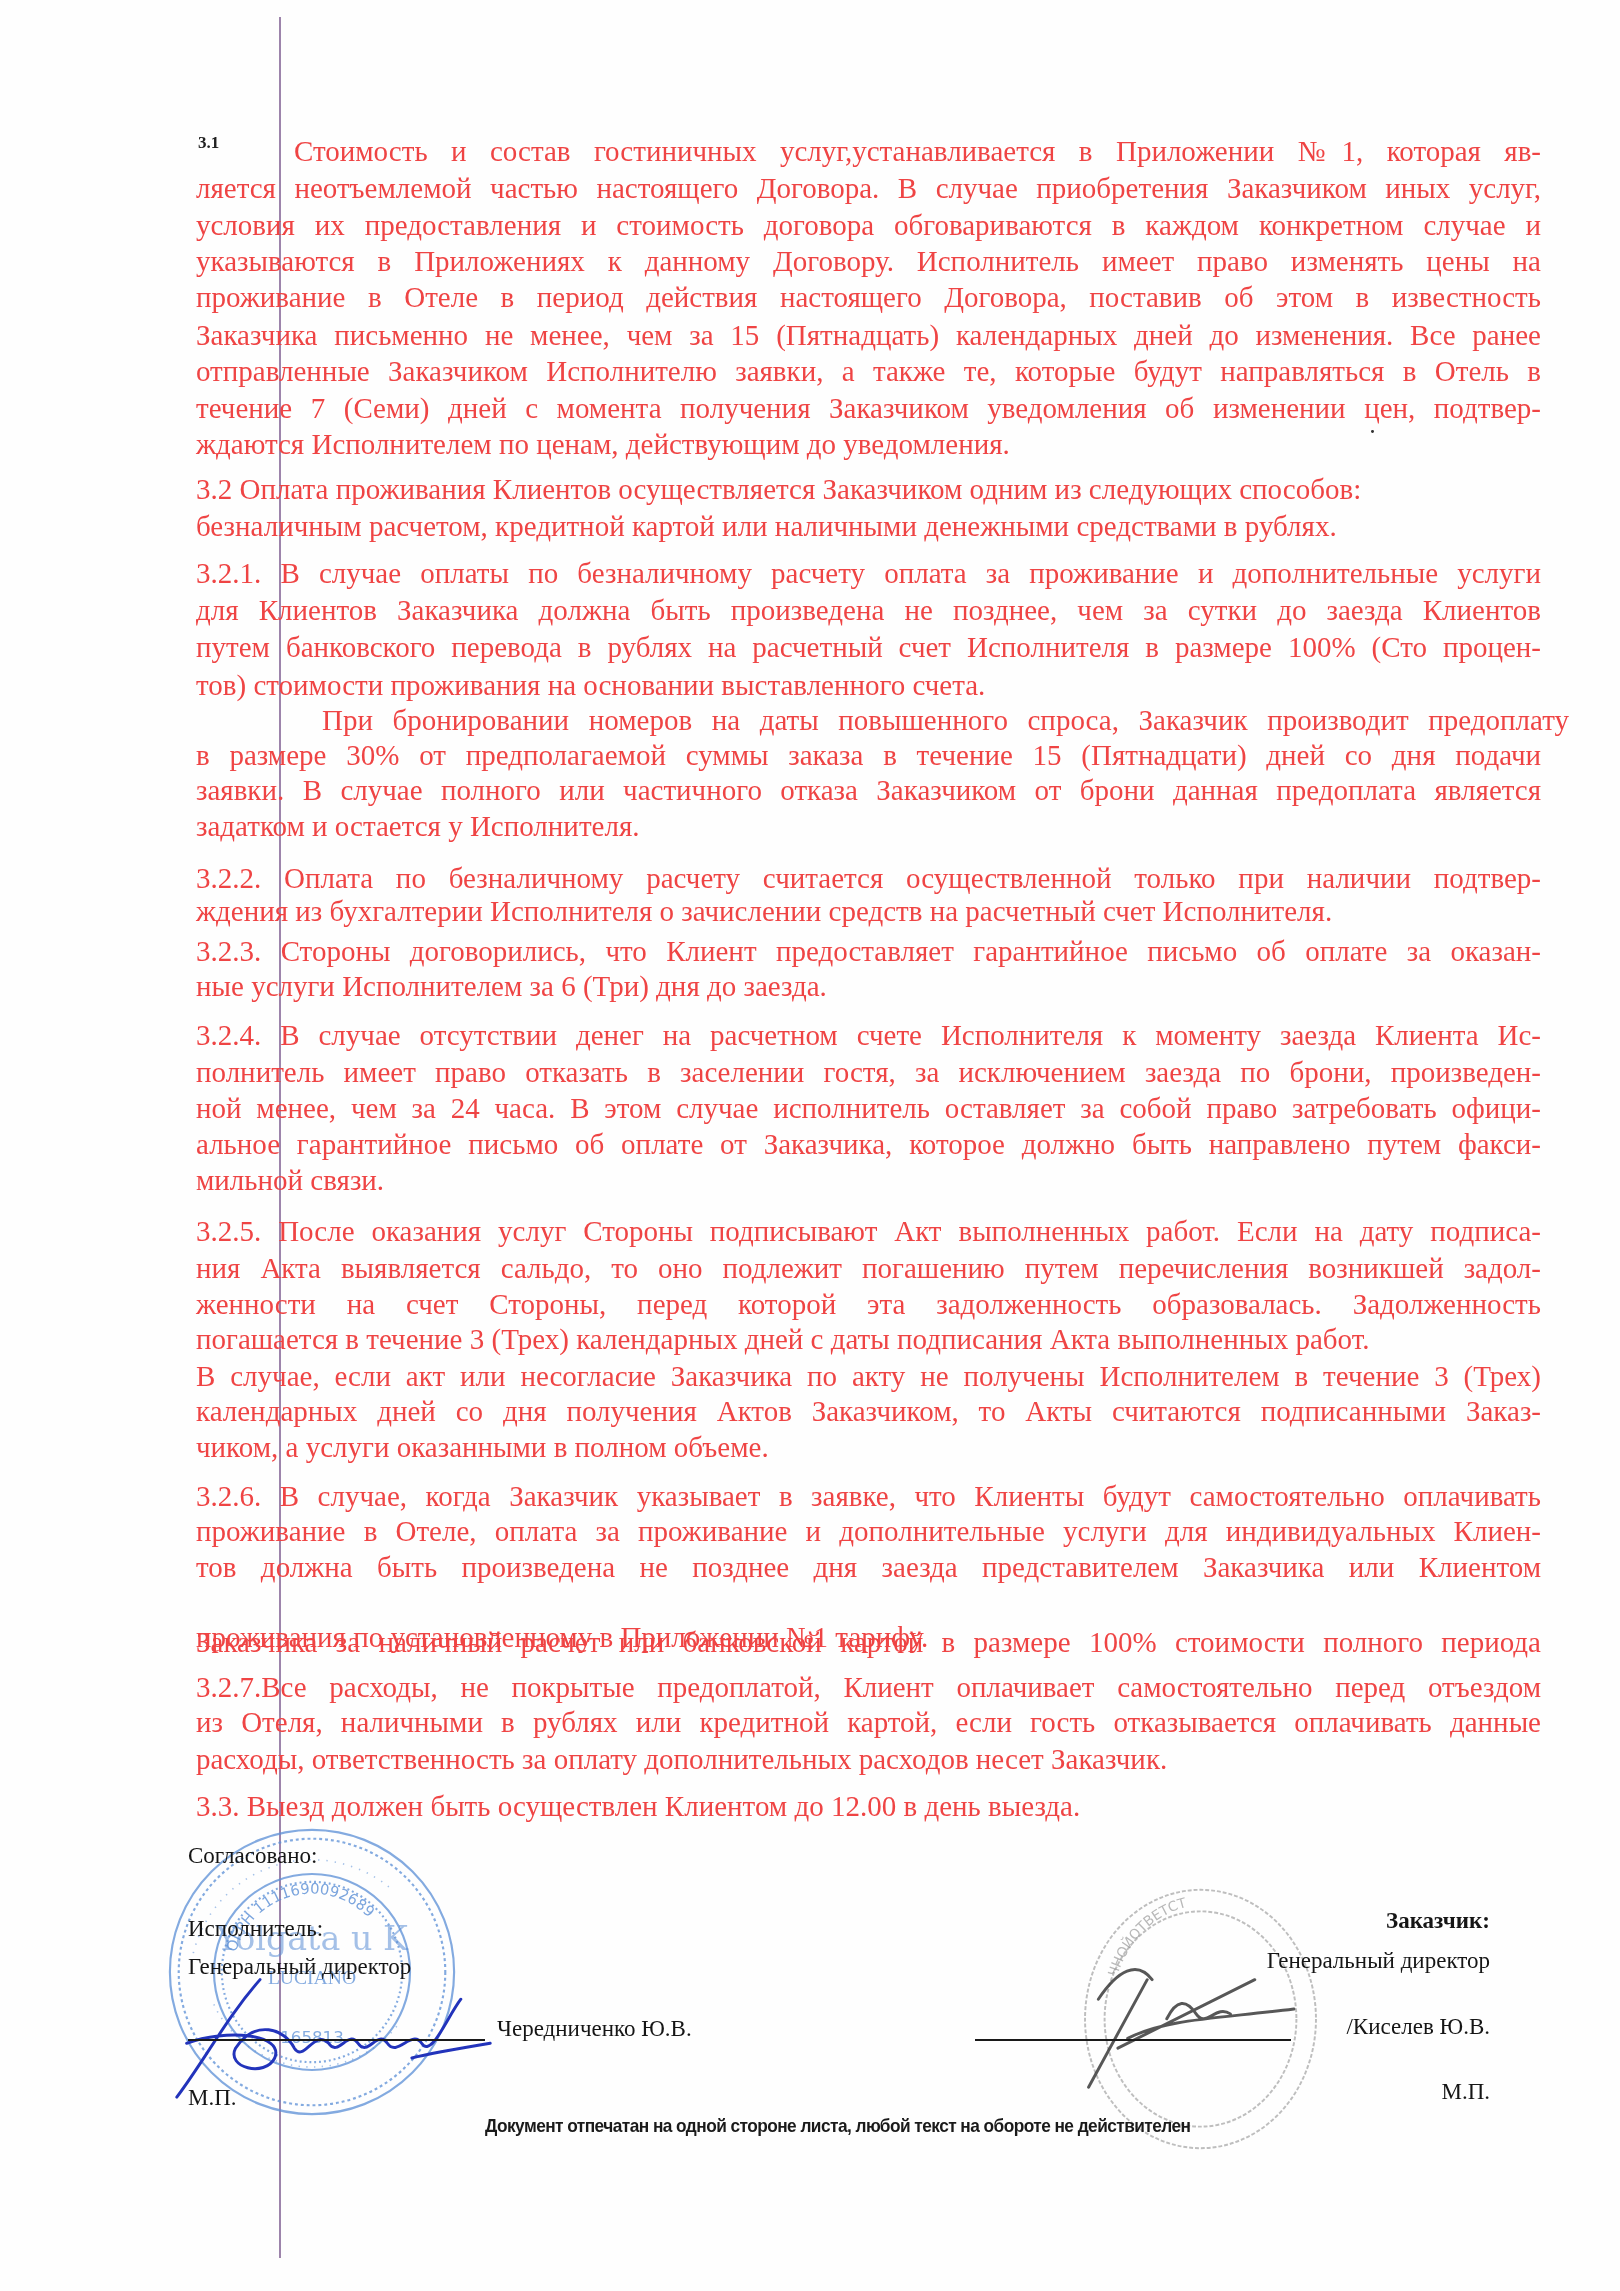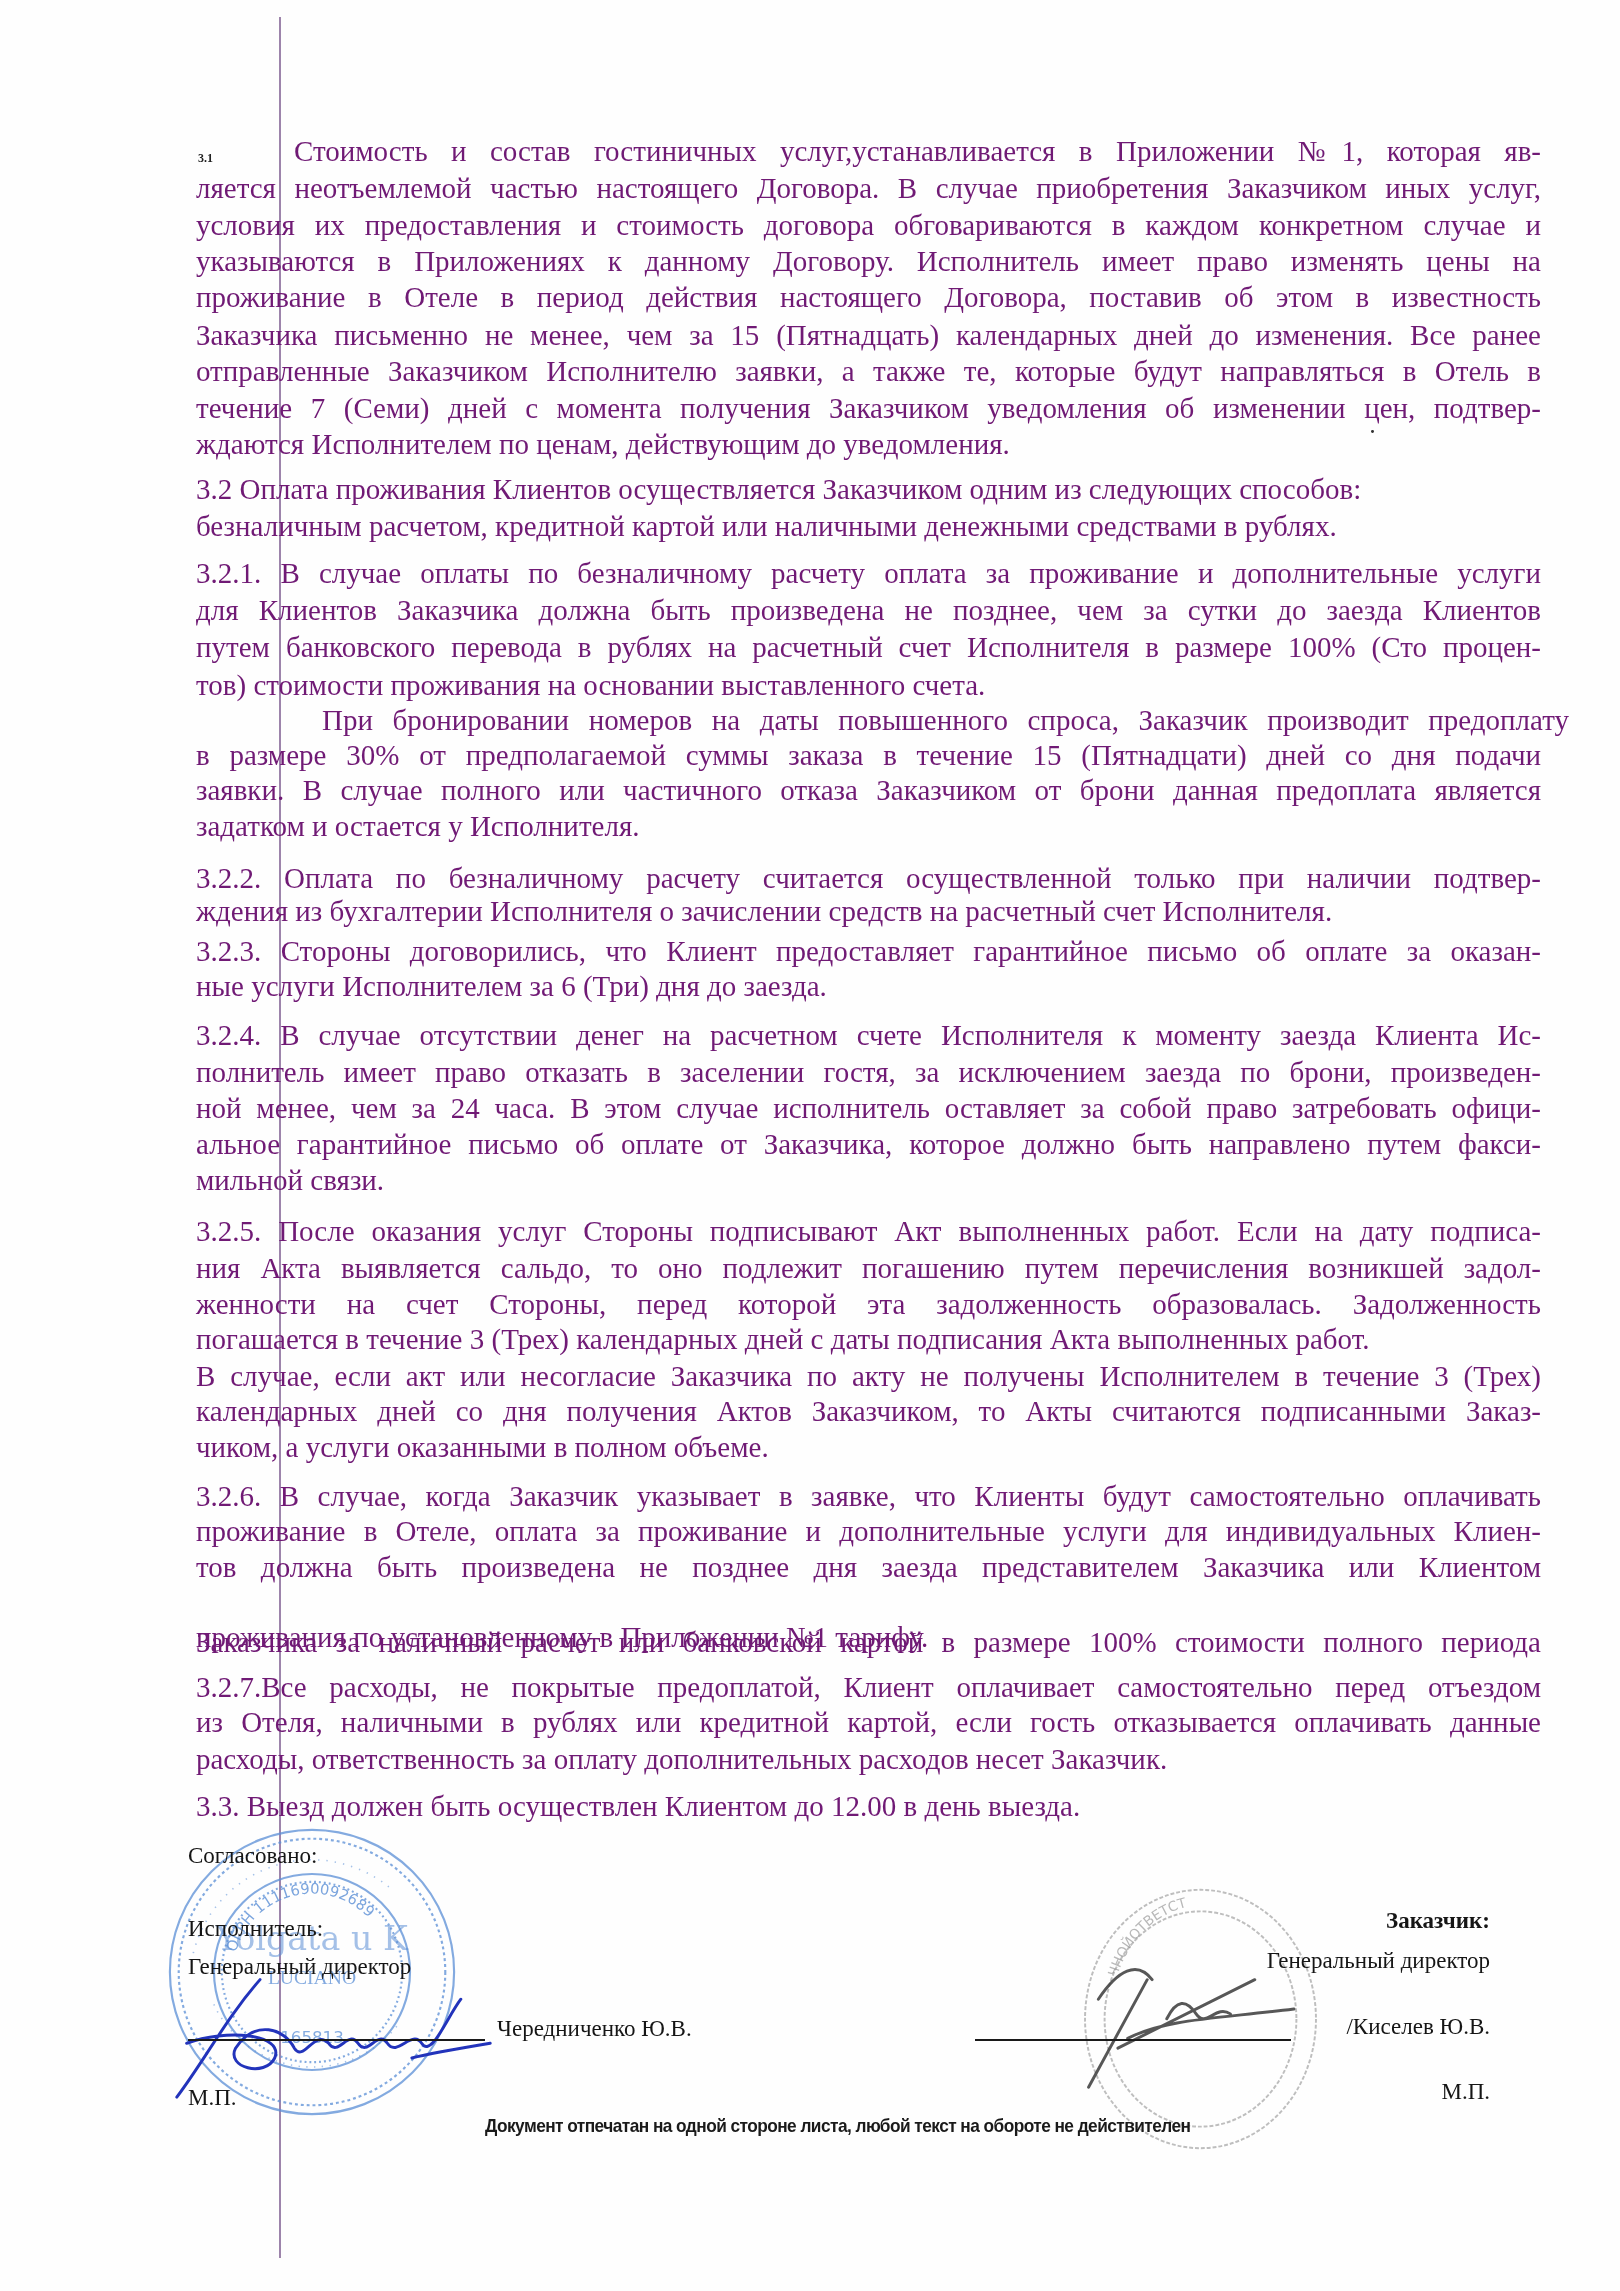--- a/index.html
+++ b/index.html
@@ -1,26 +1,26 @@
 <!DOCTYPE html>
 <html><head>
 <meta charset="utf-8">
 <style>
   html, body { margin: 0; padding: 0; background: #ffffff; }
   body { width: 1620px; height: 2292px; position: relative; overflow: hidden; }
   .page { position: absolute; left: 0; top: 0; width: 1620px; height: 2292px; background: #fefefe; }
   .margin-line { position: absolute; left: 279px; top: 16.7px; width: 2px; height: 2241px; background: #8c6e9c; opacity: 0.85; }
   .ln {
     position: absolute; left: 196px; width: 1345px; height: 37px; line-height: 37px;
-    font-family: "Liberation Serif", "DejaVu Serif", serif; font-size: 29px; color: #701a75;
+    font-family: "Liberation Serif", "DejaVu Serif", serif; font-size: 29px; color: #ef4444;
     white-space: nowrap; text-align: left;
   }
   .ln.j { text-align: justify; text-align-last: justify; white-space: normal; }
   .ln.ind { left: 294px; width: 1247px; }
-  .marker { position: absolute; left: 198px; top: 151px; font-family: "Liberation Serif", serif; font-size: 12px; font-weight: bold; color: #222; }
+  .marker { position: absolute; left: 198px; top: 133px; font-family: "Liberation Serif", serif; font-size: 17px; font-weight: bold; color: #222; }
   .speck { position: absolute; left: 1371px; top: 430px; width: 2.9px; height: 2.9px; border-radius: 50%; background: #333; }
 
   .sig { position: absolute; font-family: "Liberation Serif", "DejaVu Serif", serif; font-size: 23px; color: #151515; white-space: nowrap; line-height: 35px; }
   .sig.bold { font-weight: bold; }
   .rline { position: absolute; height: 2px; background: #1a1a1a; }
 
   .stamp-blue { position: absolute; left: 165px; top: 1825px; width: 294px; height: 294px; }
   .stamp-grey { position: absolute; left: 1078px; top: 1882px; width: 245px; height: 274px; }
   .sign-blue { position: absolute; left: 167px; top: 1950px; width: 333px; height: 167px; }
   .sign-grey { position: absolute; left: 1059px; top: 1921px; width: 284px; height: 176px; }

